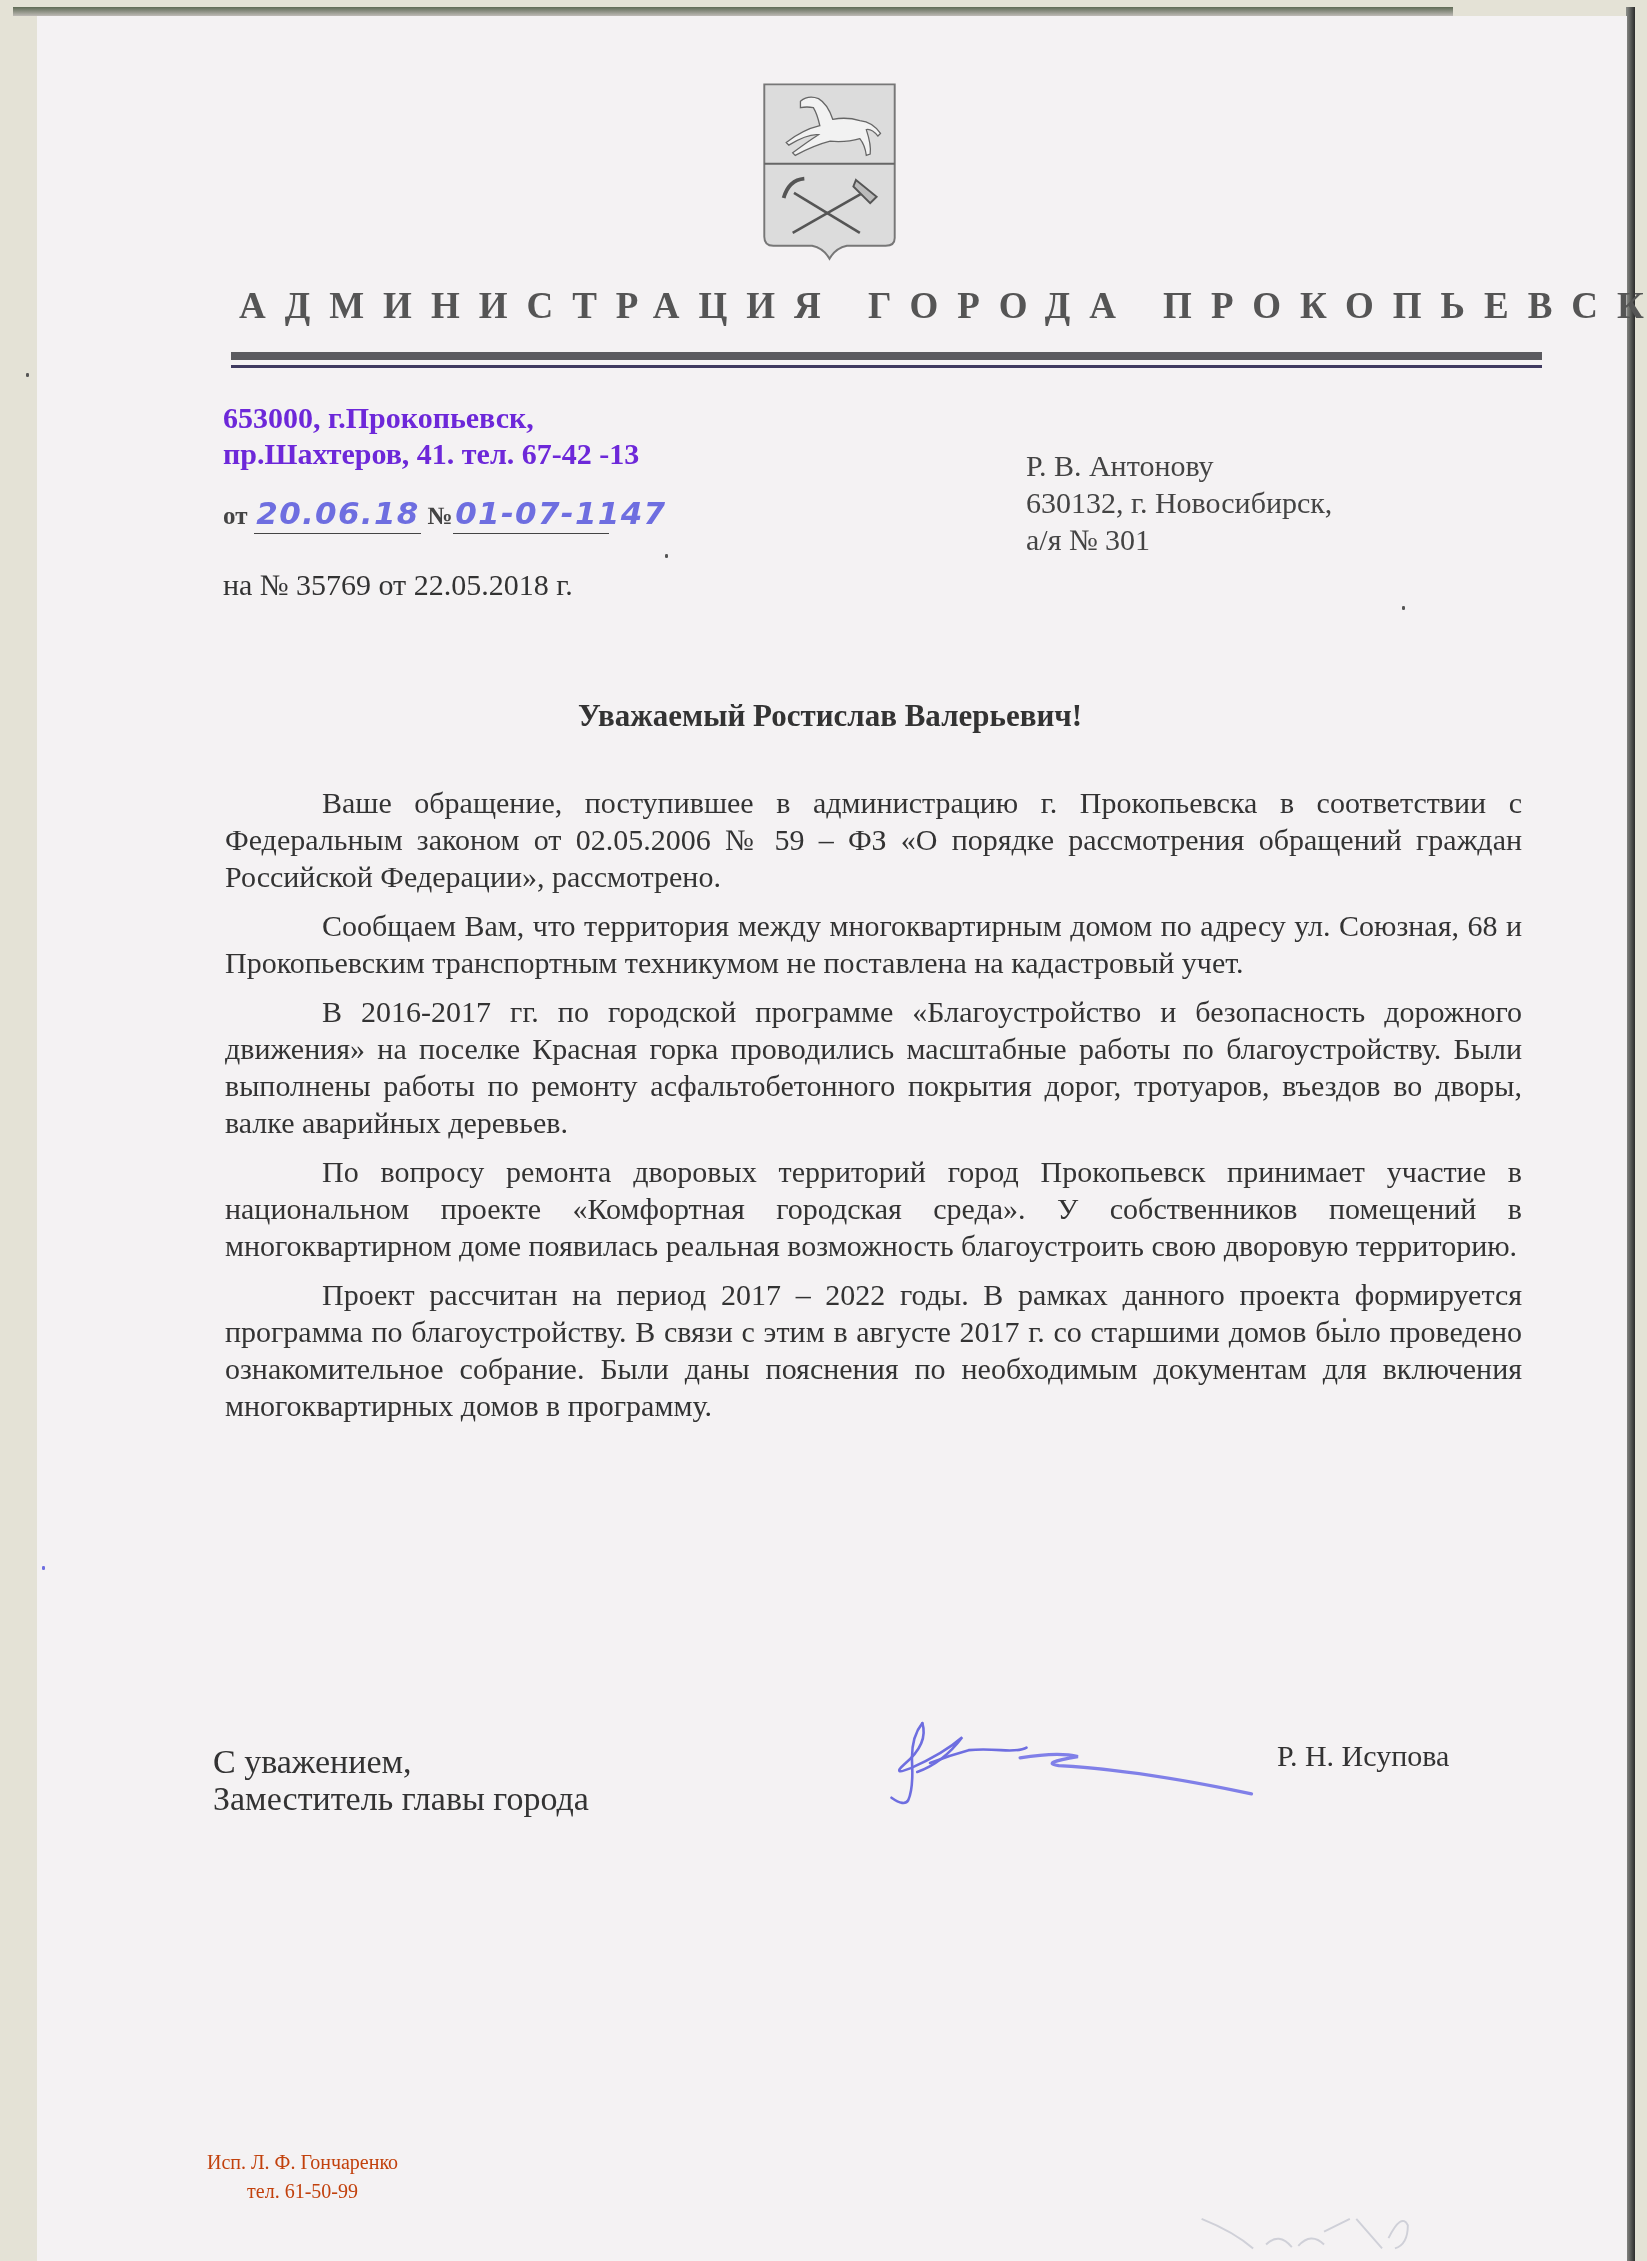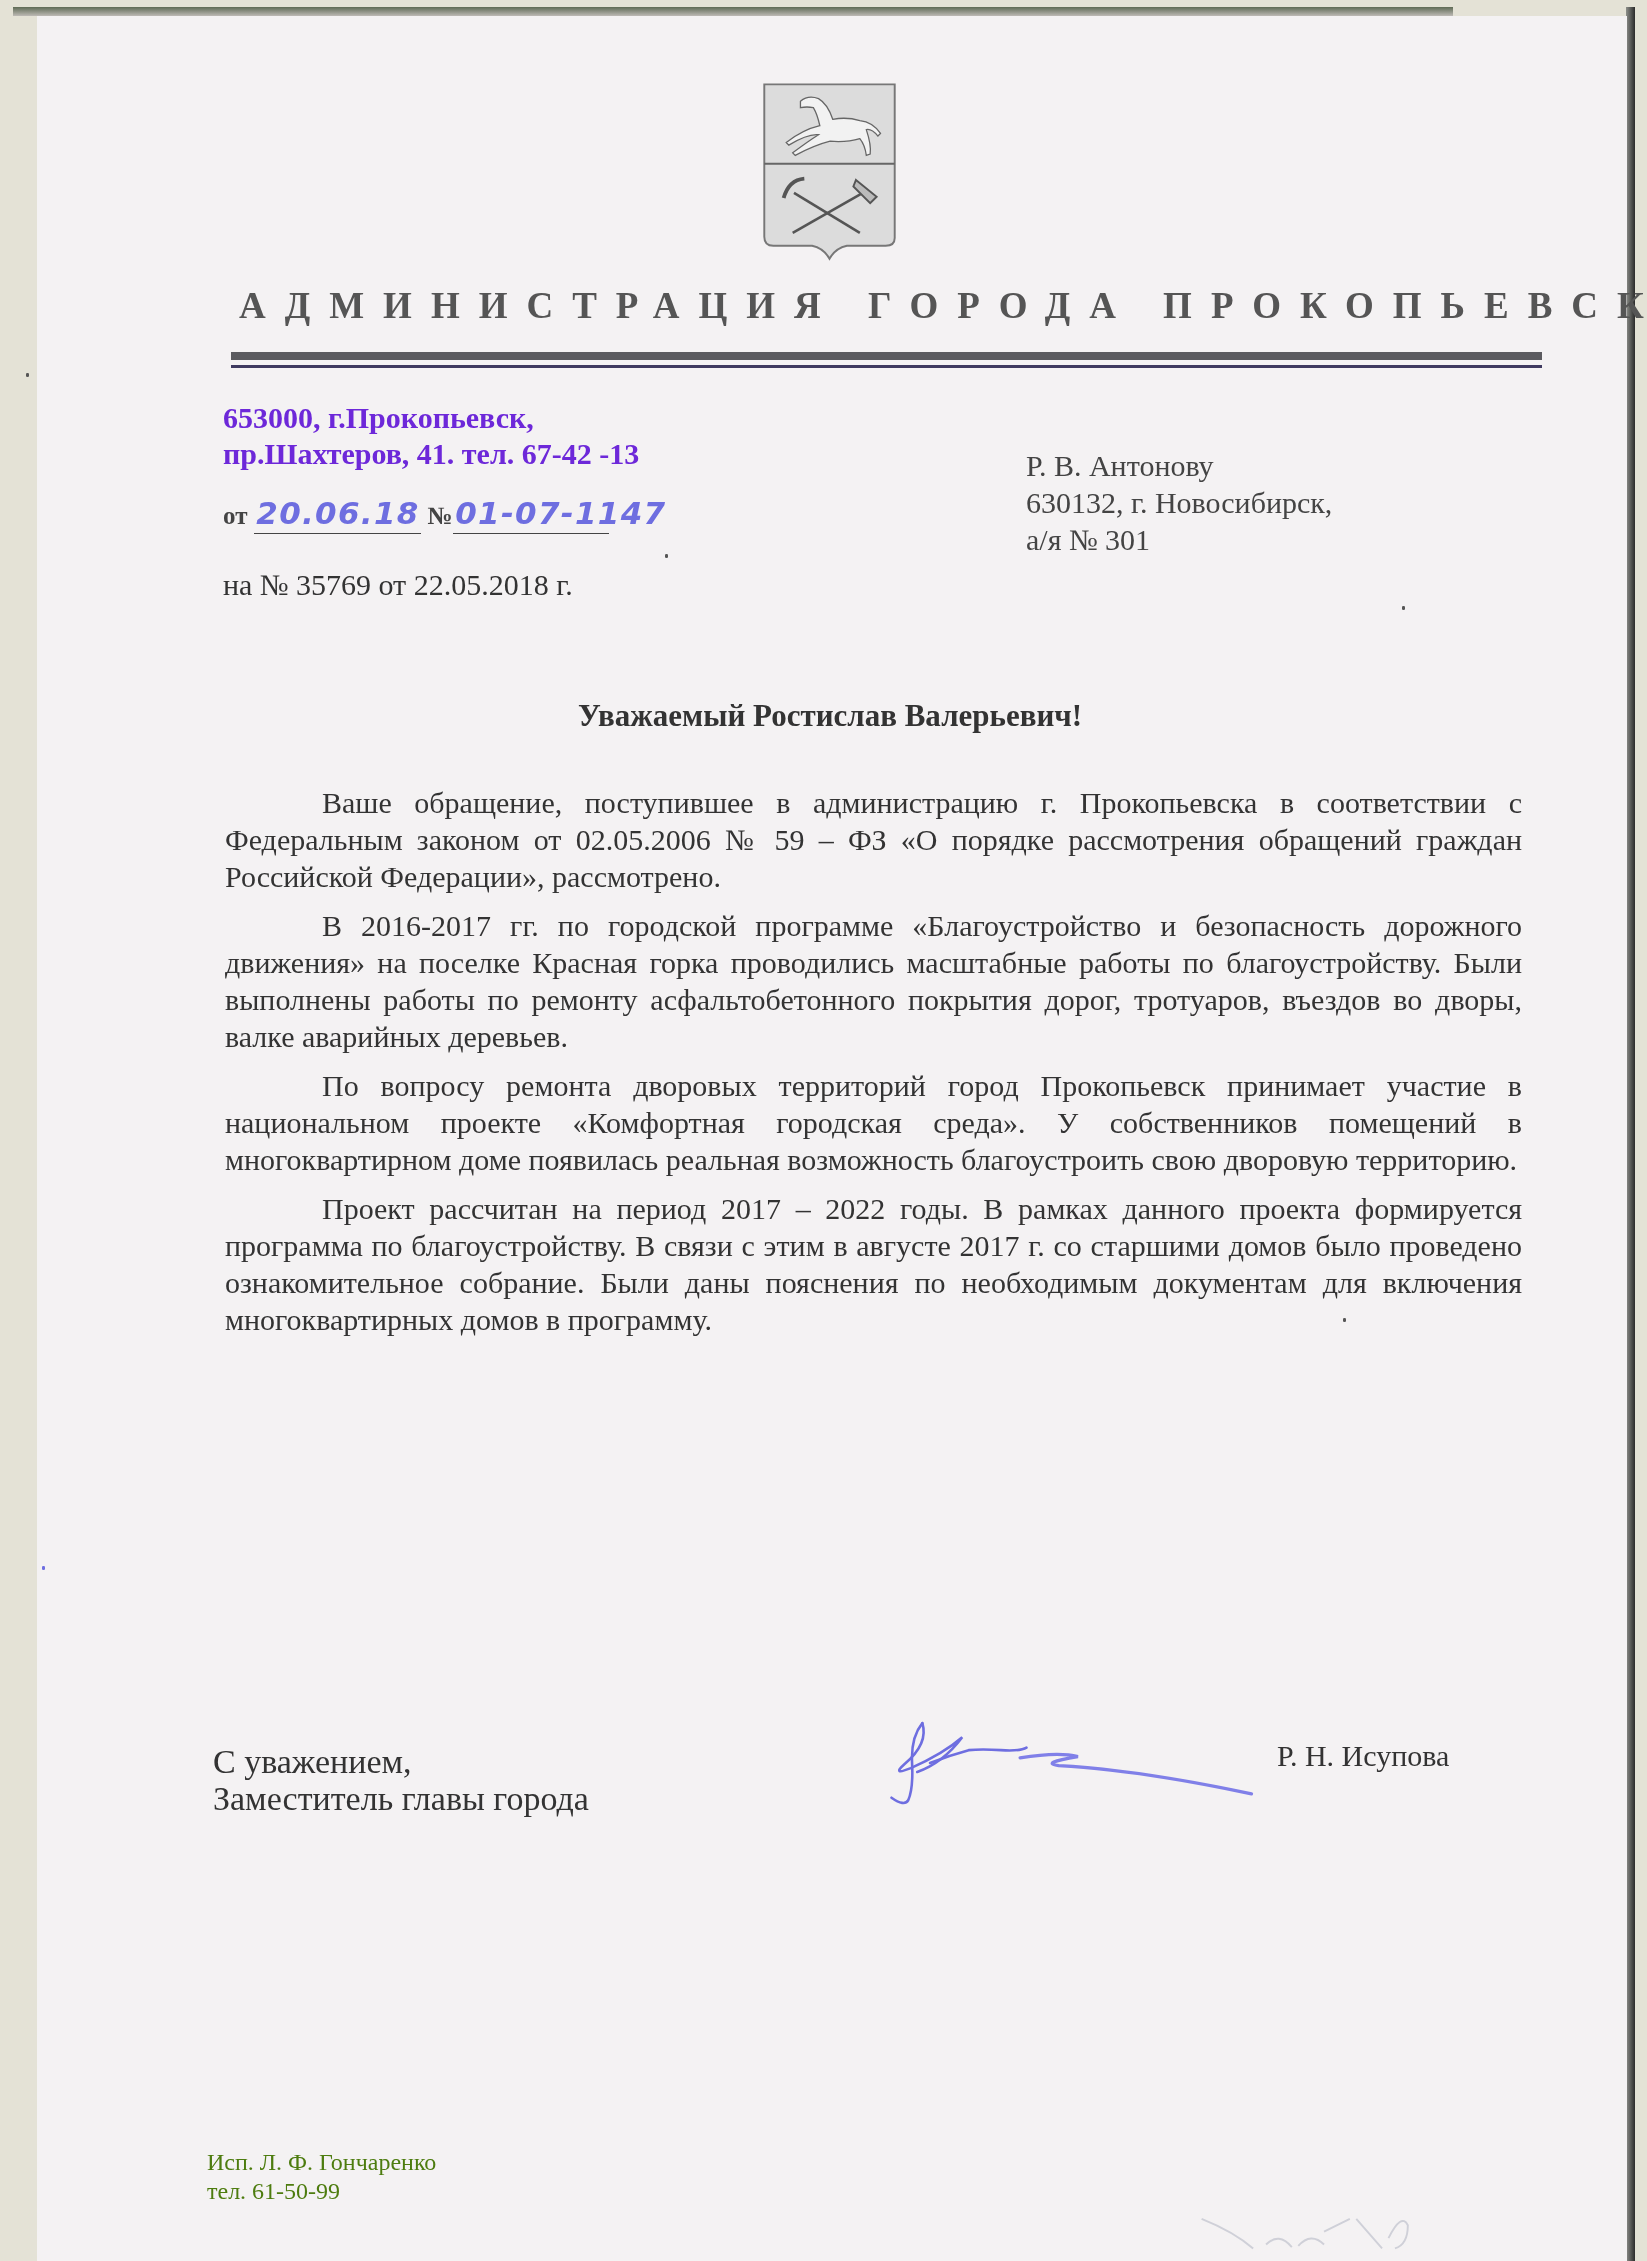--- a/index.html
+++ b/index.html
@@ -35,21 +35,21 @@
   .recipient { left: 1026px; top: 447px; font-size: 30px; line-height: 37px; color: #444; }
   
   .salutation { left: 194px; top: 698px; width: 1272px; text-align: center; font-size: 31px; font-weight: bold; color: #333; }
   .body-text { left: 213px; top: 772px; width: 1321px; font-size: 30px; line-height: 37px; color: #333; text-align: justify; }
   .body-text p { margin: 12px; text-indent: 97px; }
   
   .closing { left: 213px; top: 1702px; font-size: 34px; line-height: 37px; color: #333; margin-top: 41px; }
   .signer-name { left: 1277px; top: 1739px; font-size: 30px; color: #333; white-space: nowrap; }
   .signature { left: 865px; top: 1718px; width: 413px; height: 90px; }
   
-  .executor { left: 207px; top: 2148px; font-size: 24px; line-height: 29px; color: #4d7c0f; }
+  .executor { left: 207px; top: 2148px; font-size: 20px; line-height: 29px; color: #c2410c; text-align: center; }
   .faint-mark { left: 1195px; top: 2193px; width: 271px; height: 58px; }
   .speck { position: absolute; width: 2.6px; height: 3.9px; background: #555; border-radius: 1.3px; }
 </style>
 </head>
 <body>
 
 <div class="scan-top"></div>
 <div class="scan-right"></div>
 
 <div class="page">
@@ -90,20 +90,21 @@
 <div class="abs recipient">
   <div>Р. В. Антонову</div>
   <div>630132, г. Новосибирск,</div>
   <div>а/я № 301</div>
 </div>
 
 <div class="abs salutation">Уважаемый Ростислав Валерьевич!</div>
 
 <div class="abs body-text">
   <p>Ваше обращение, поступившее в администрацию г. Прокопьевска в соответствии с Федеральным законом от 02.05.2006 № 59 – ФЗ «О порядке рассмотрения обращений граждан Российской Федерации», рассмотрено.</p>
+  <p>Сообщаем Вам, что территория между многоквартирным домом по адресу ул. Союзная, 68 и Прокопьевским транспортным техникумом не поставлена на кадастровый учет.</p>
   <p>В 2016-2017 гг. по городской программе «Благоустройство и безопасность дорожного движения» на поселке Красная горка проводились масштабные работы по благоустройству. Были выполнены работы по ремонту асфальтобетонного покрытия дорог, тротуаров, въездов во дворы, валке аварийных деревьев.</p>
   <p>По вопросу ремонта дворовых территорий город Прокопьевск принимает участие в национальном проекте «Комфортная городская среда». У собственников помещений в многоквартирном доме появилась реальная возможность благоустроить свою дворовую территорию.</p>
   <p>Проект рассчитан на период 2017 – 2022 годы. В рамках данного проекта формируется программа по благоустройству. В связи с этим в августе 2017 г. со старшими домов было проведено ознакомительное собрание. Были даны пояснения по необходимым документам для включения многоквартирных домов в программу.</p>
 </div>
 
 <div class="abs closing">
   <div>С уважением,</div>
   <div>Заместитель главы города</div>
 </div>
 

